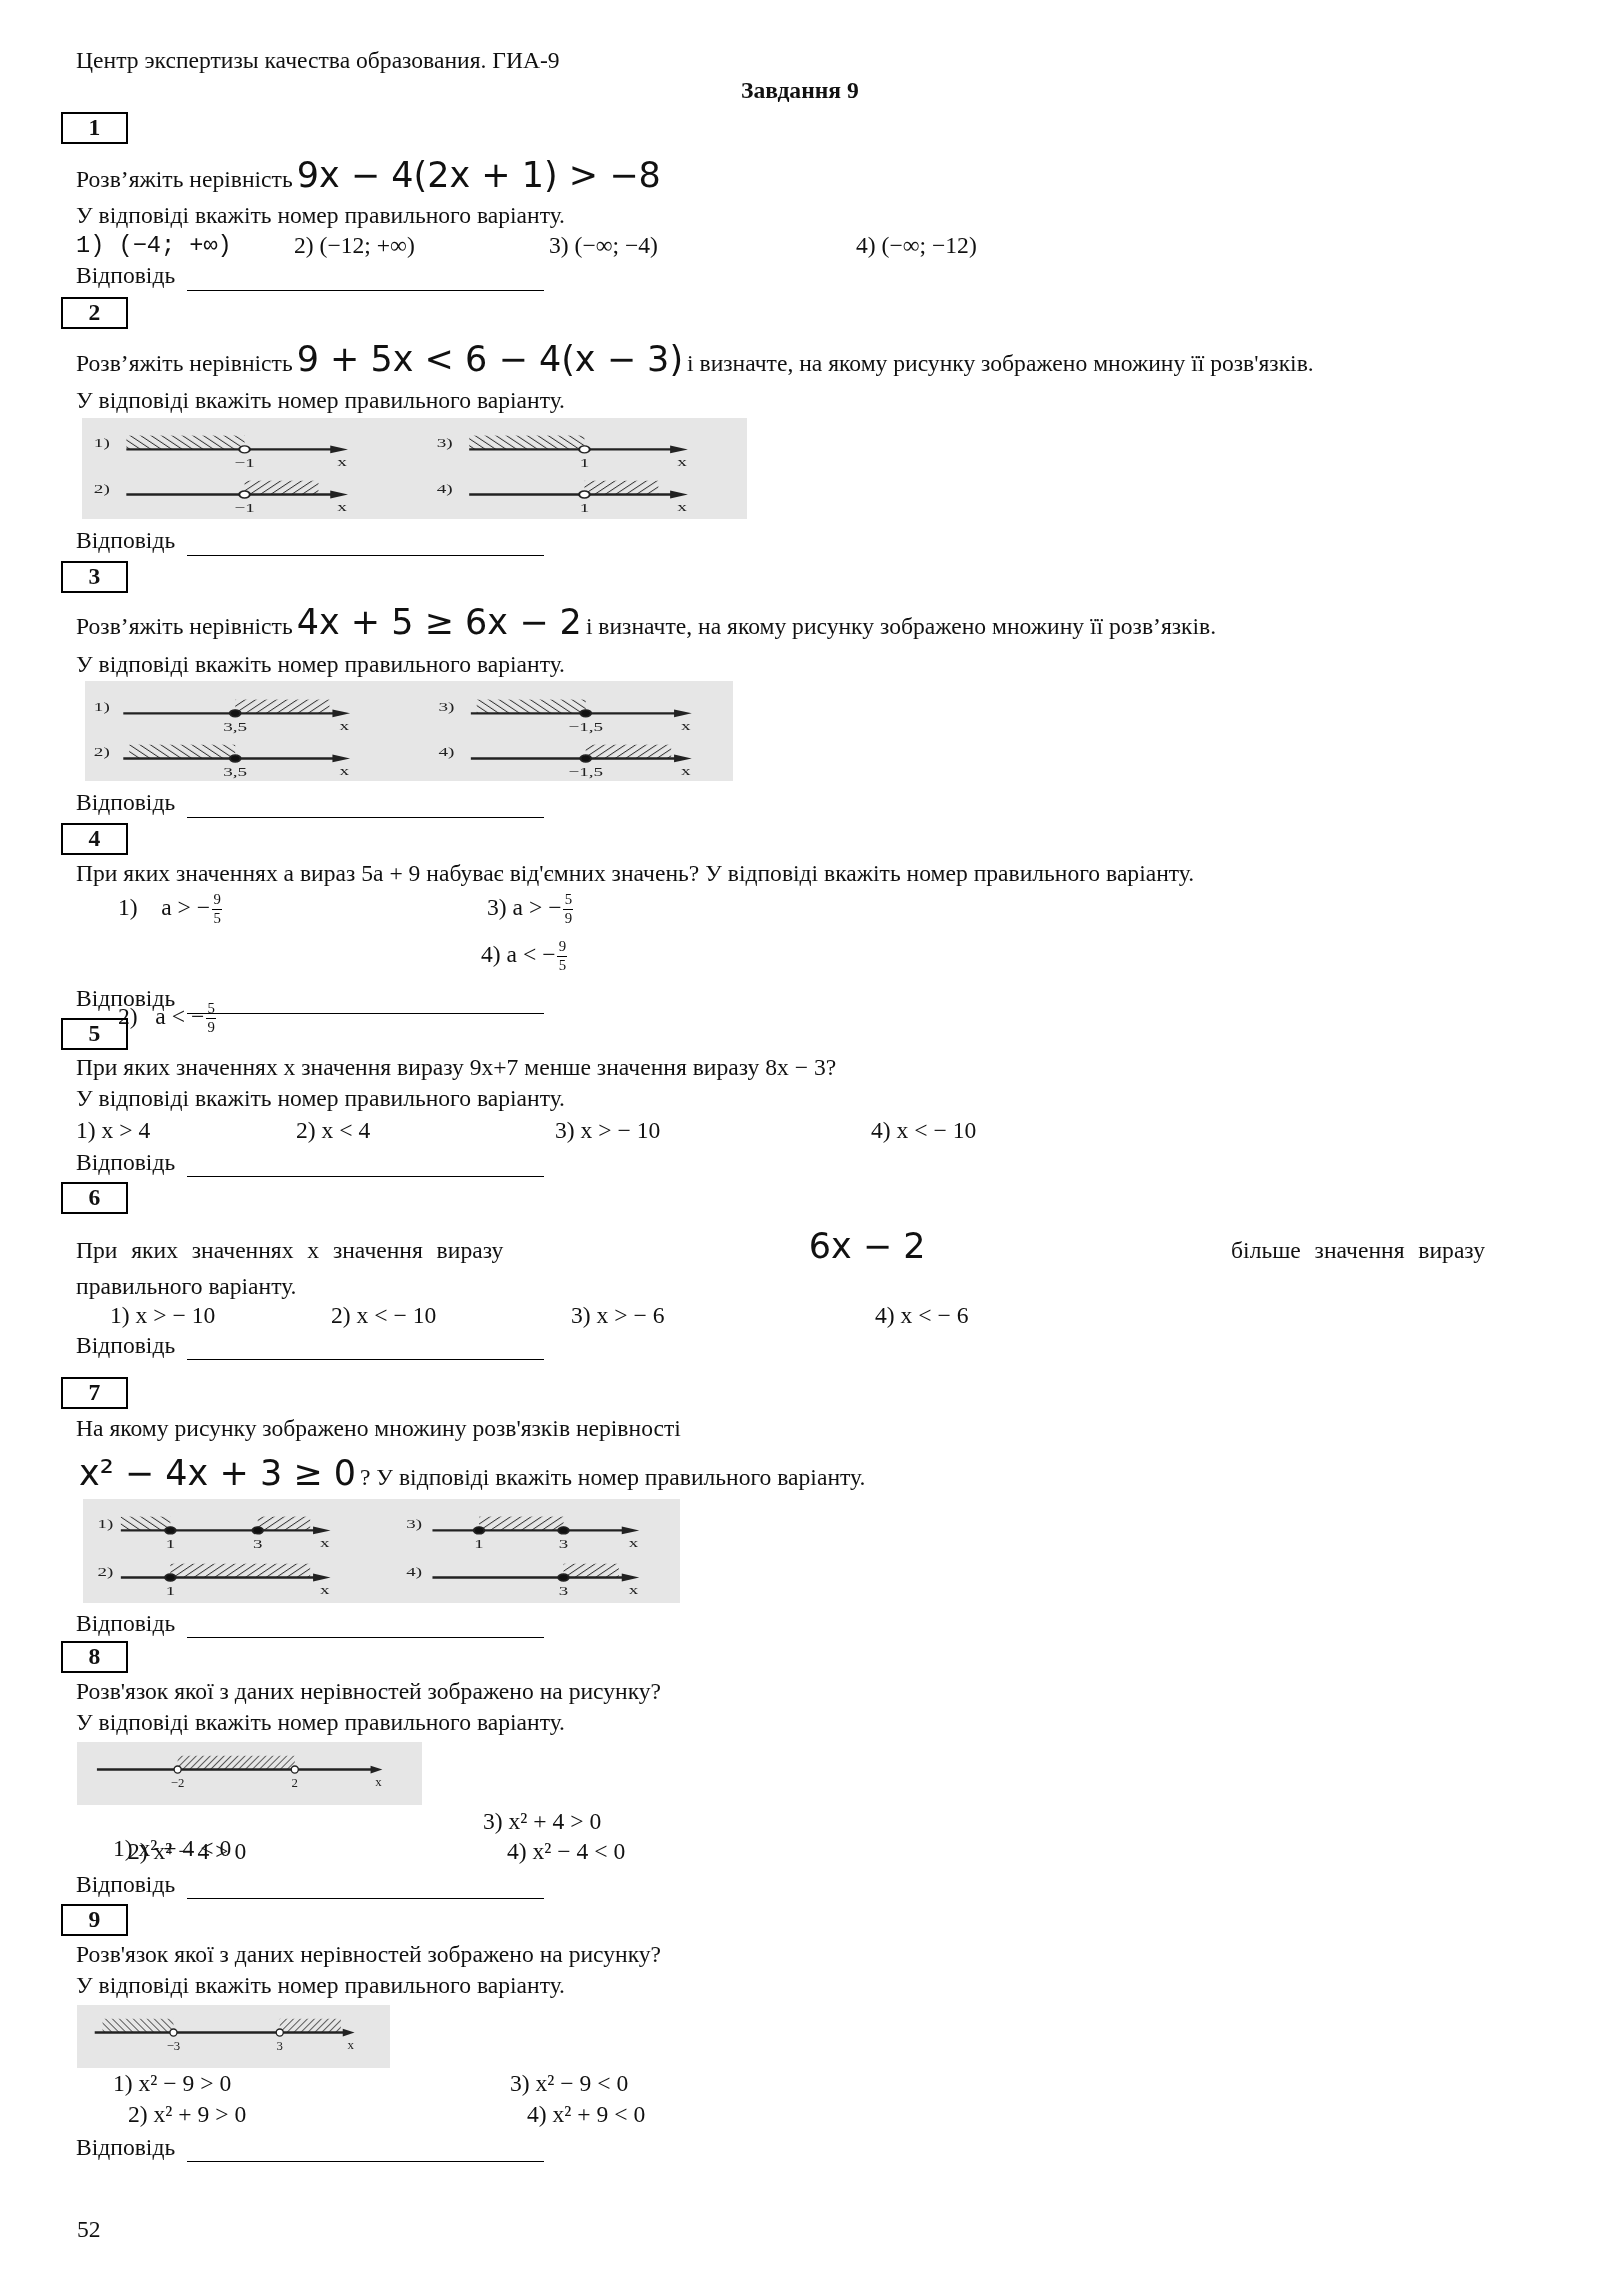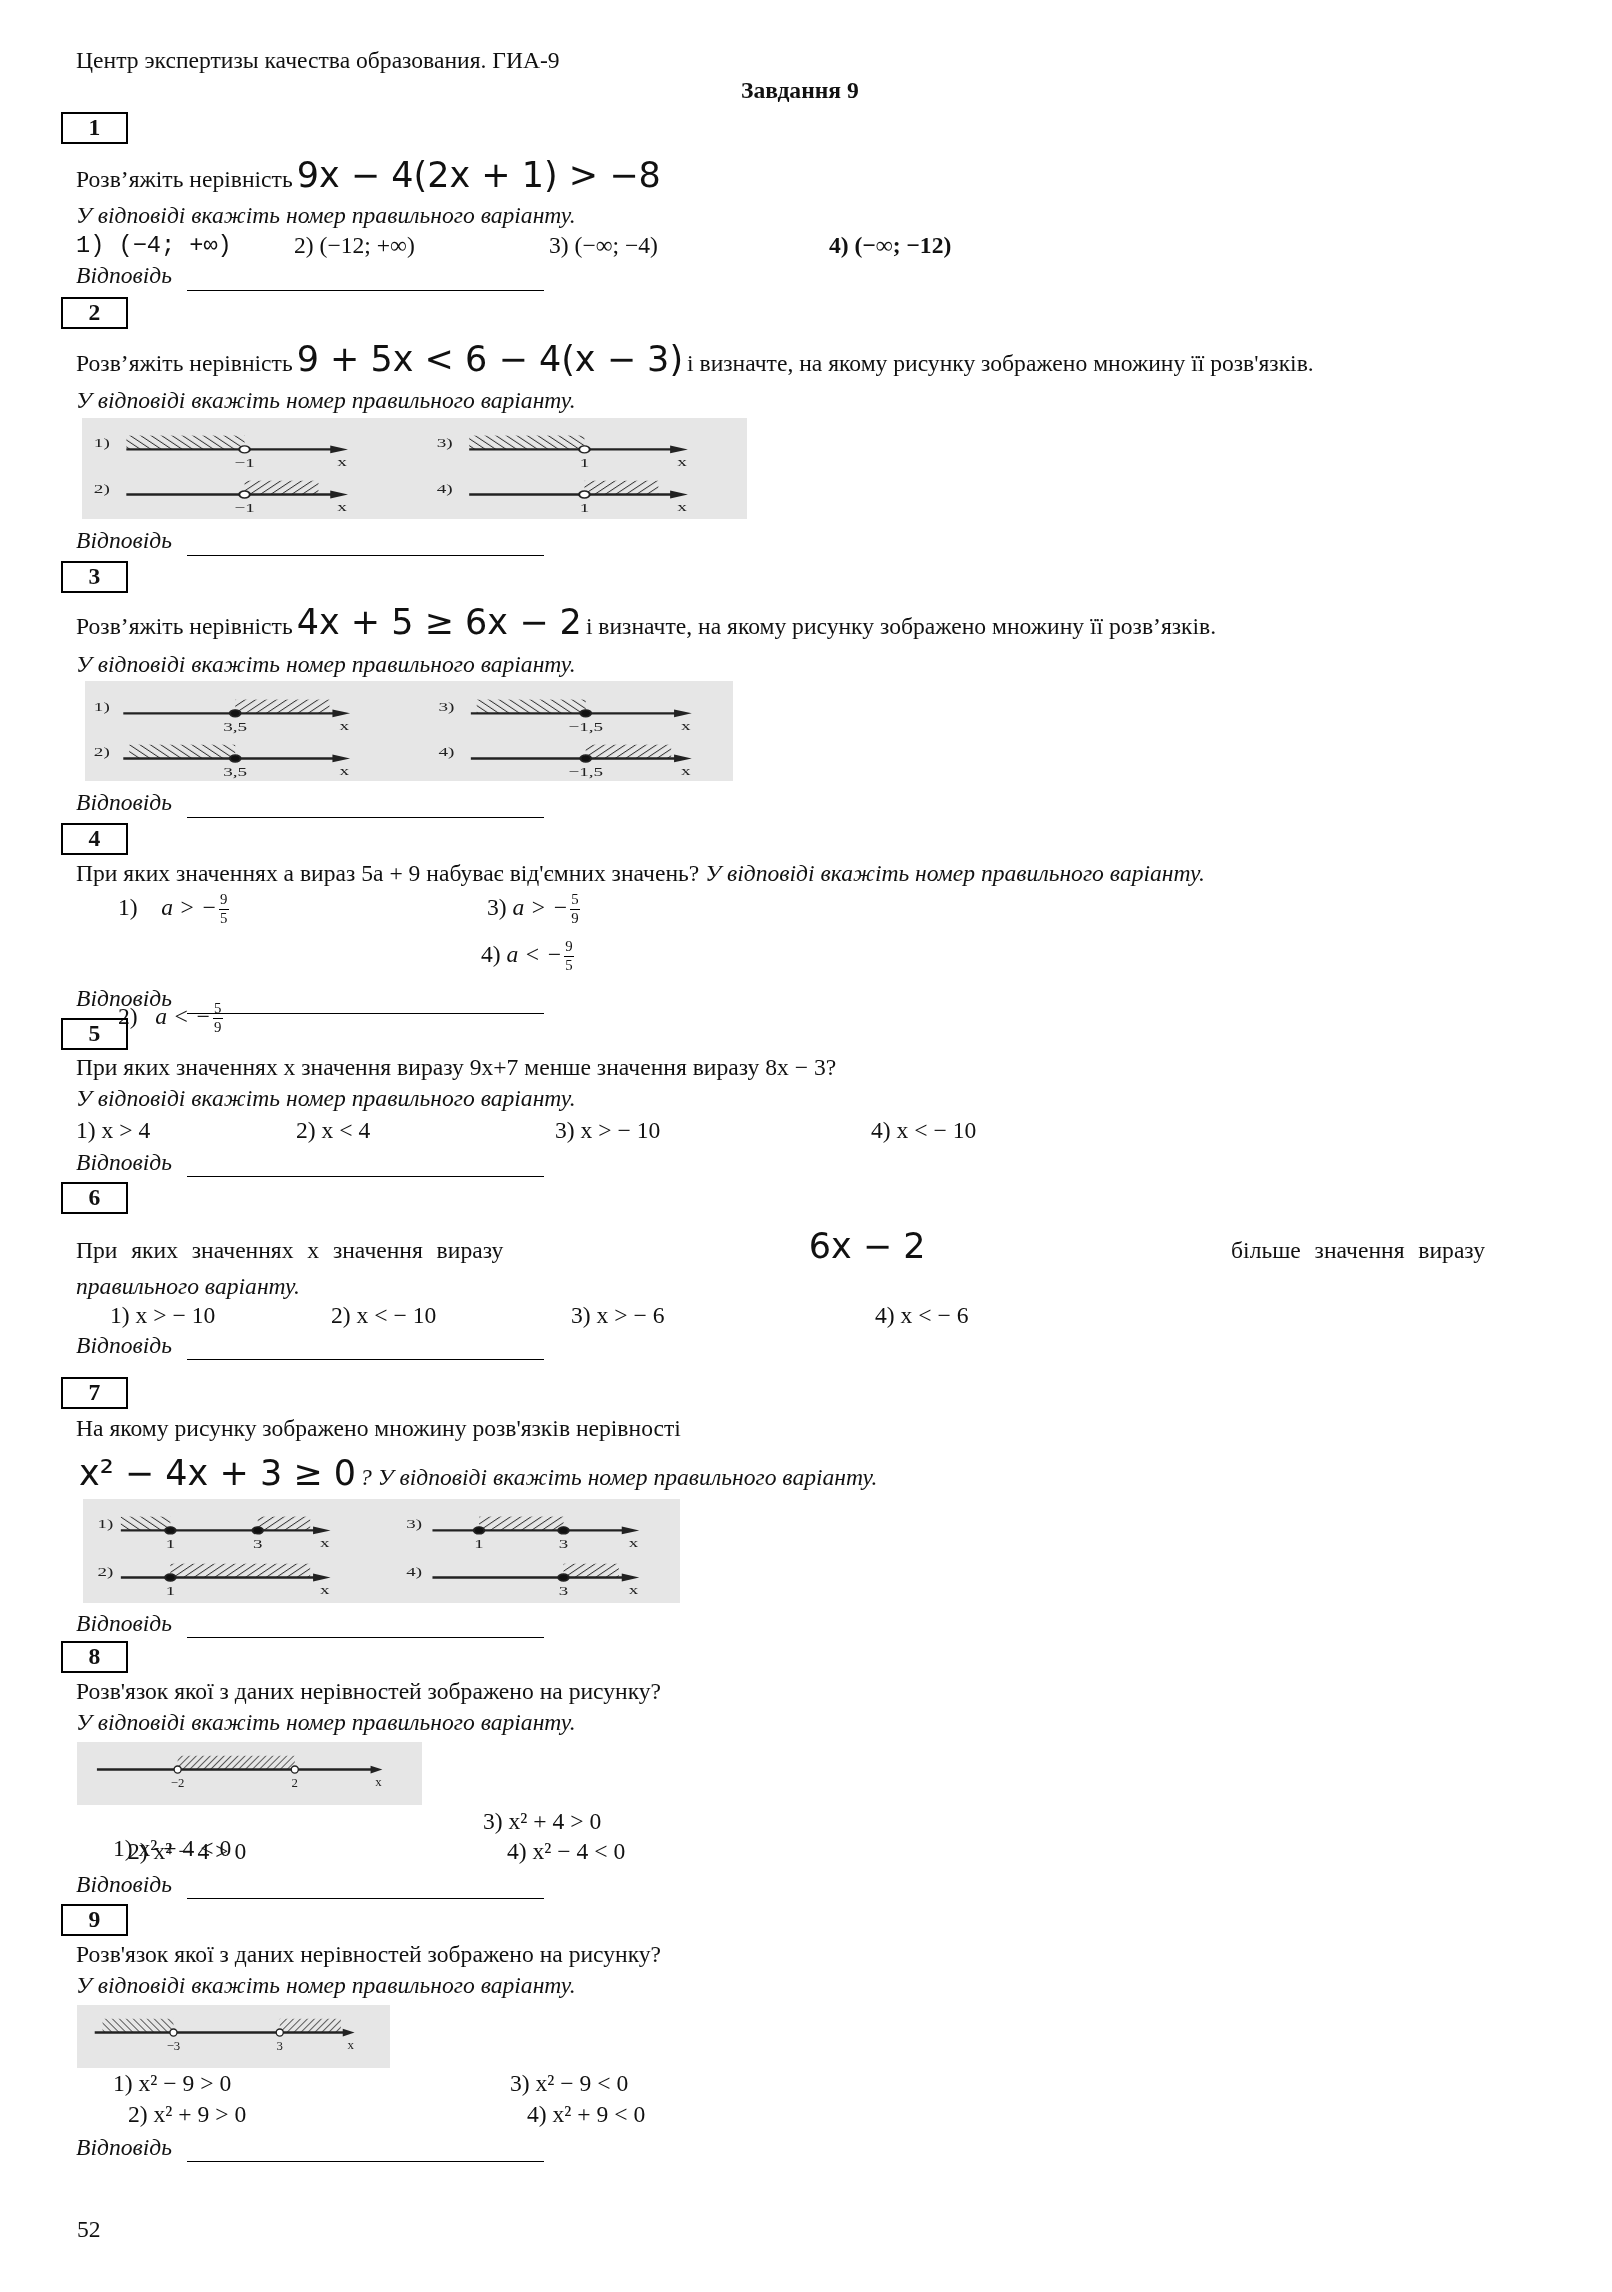--- a/index.html
+++ b/index.html
@@ -1,20 +1,20 @@
 <!DOCTYPE html>
 <html><head>
 <meta charset="utf-8">
 <style>
   html, body { margin: 0; padding: 0; background: #ffffff; }
   body { width: 1613px; height: 2292px; position: relative; overflow: hidden;
          font-family: "Liberation Serif", "DejaVu Serif", serif; color: #111; }
   .abs { position: absolute; white-space: nowrap; }
   .t { font-size: 23.6px; line-height: 27.6px; }
-  .it { font-style: italic; }
+  .it { }
   .bold { font-weight: bold; }
   .math { font-family: "DejaVu Sans", sans-serif; font-size: 35px; line-height: 39px; }
   .numbox { position: absolute; left: 61px; width: 67px; height: 31.5px; border: 2px solid #000;
             box-sizing: border-box; text-align: center; font-weight: bold; font-size: 23.6px; line-height: 27.6px; }
   .ans-line { position: absolute; height: 0; border-bottom: 1.5px solid #000; width: 357px; }
   .fig { position: absolute; background: #e6e6e6; }
   .fig svg { display: block; }
   .frac { display: inline-block; vertical-align: middle; text-align: center; font-size: 14.8px; line-height: 15.8px; margin-left: 2px; }
   .frac span { display: block; }
   .frac .bar { border-top: 1.5px solid #000; width: 9.9px; margin: 1px auto; height: 0; }
@@ -38,21 +38,21 @@
 
 <div class="numbox" style="top:112px;">1</div>
 <div class="abs" style="left:76px;top:156px;">
   <span class="t">Розв’яжіть нерівність</span>
   <span class="math">9x − 4(2x + 1) &gt; −8</span>
 </div>
 <div class="abs t it" style="left:76px;top:202px;">У відповіді вкажіть номер правильного варіанту.</div>
 <div class="abs t" style="left:76px;top:232px;font-family:Liberation Mono, monospace;">1) (−4; +∞)</div>
 <div class="abs t" style="left:294px;top:232px;">2) (−12; +∞)</div>
 <div class="abs t" style="left:549px;top:232px;">3) (−∞; −4)</div>
-<div class="abs t" style="left:829px;top:232px;font-weight:bold;">4) (−∞; −12)</div>
+<div class="abs t" style="left:856px;top:232px;">4) (−∞; −12)</div>
 <div class="abs t it" style="left:76px;top:262px;">Відповідь</div>
 <div class="ans-line" style="left:187px;top:290px;"></div>
 
 <div class="numbox" style="top:297px;">2</div>
 <div class="abs" style="left:76px;top:340px;">
   <span class="t">Розв’яжіть нерівність</span>
   <span class="math">9 + 5x &lt; 6 − 4(x − 3)</span>
   <span class="t">і визначте, на якому рисунку зображено множину її розв'язків.</span>
 </div>
 <div class="abs t it" style="left:76px;top:387px;">У відповіді вкажіть номер правильного варіанту.</div>

